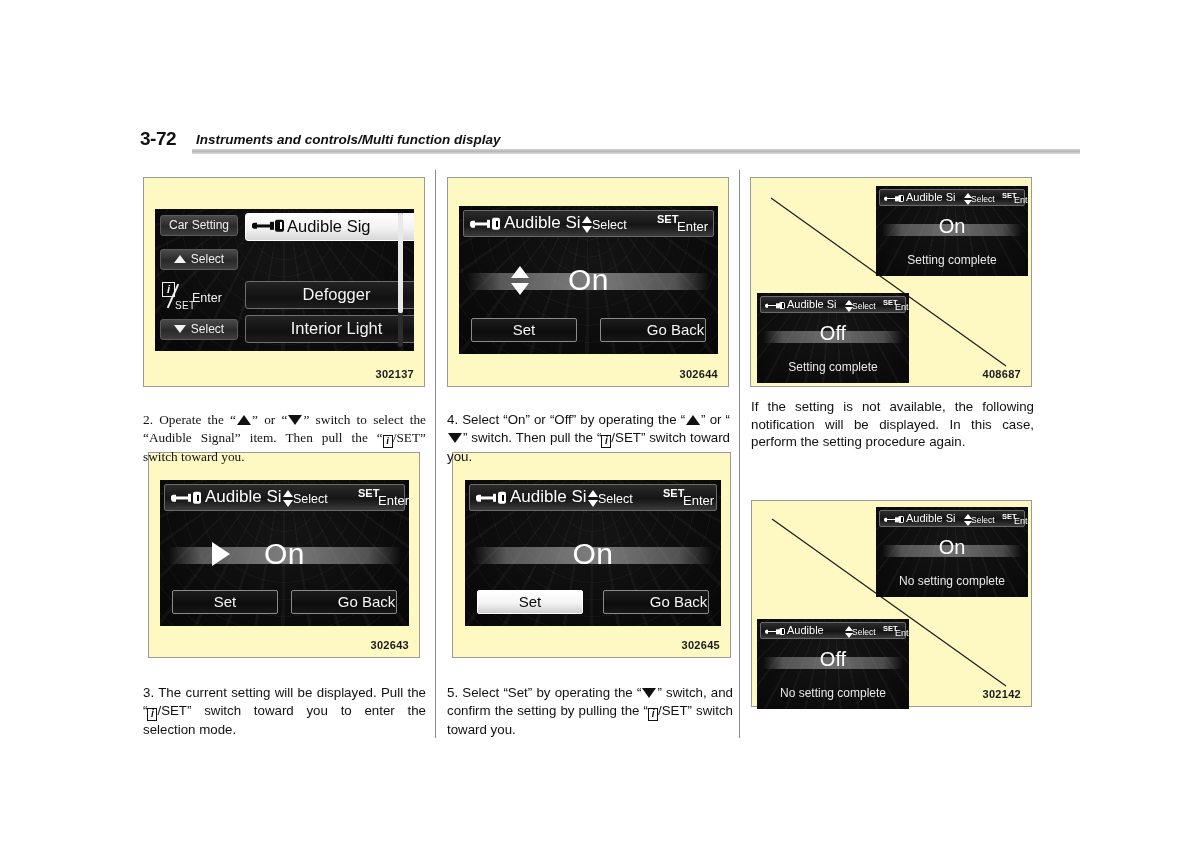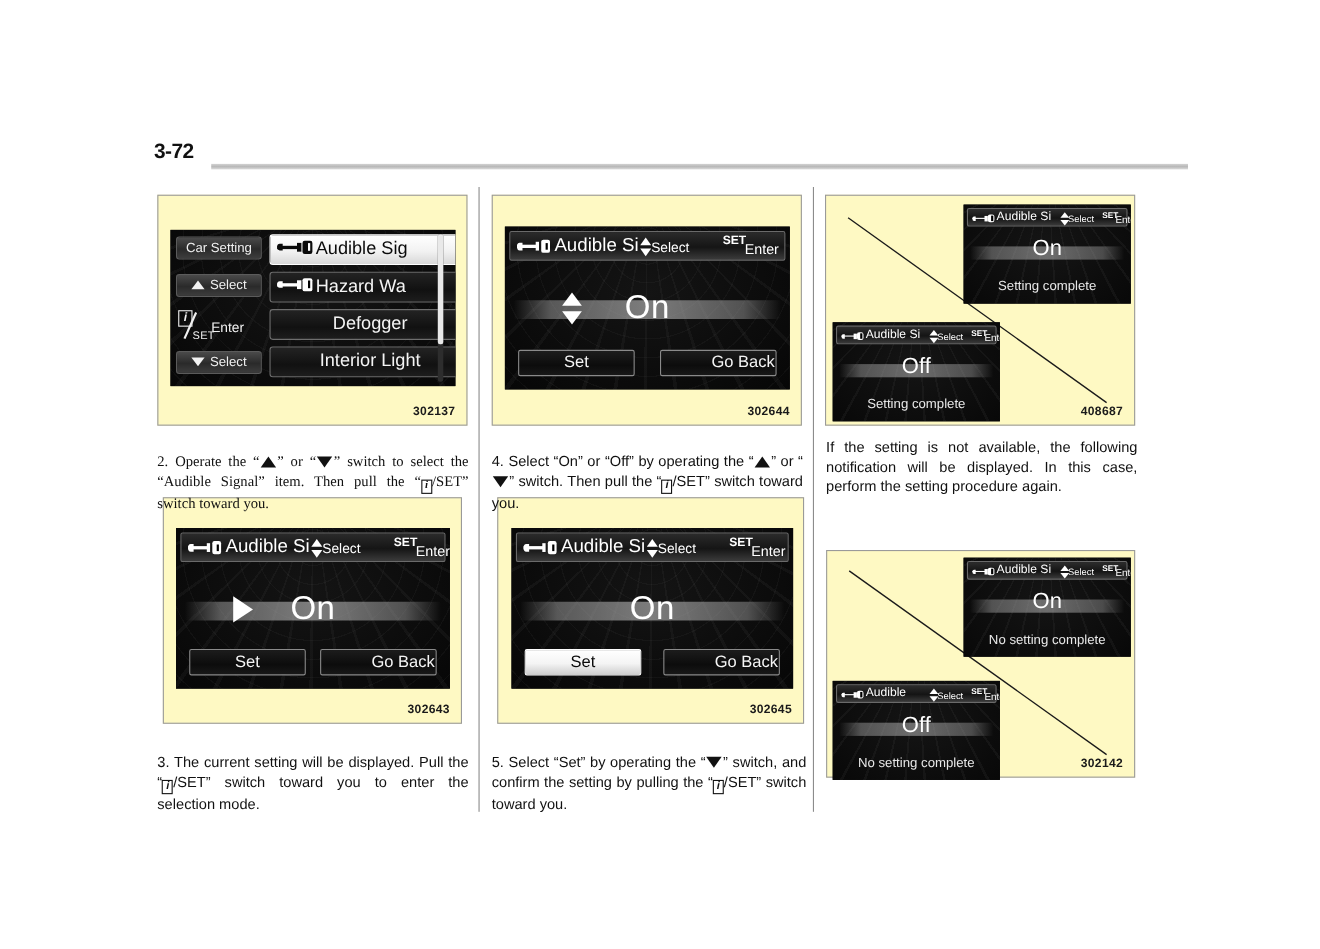--- a/index.html
+++ b/index.html
@@ -556,20 +556,21 @@
     line-height: 10px;
     text-align: center;
     vertical-align: -2px;
   }
 </style>
 </head>
 <body>
 
 <div id="page-header">
   <div id="page-number">3-72</div>
+  <div id="header-title">Instruments and controls/Multi function display</div>
   <div id="header-rule"></div>
 </div>
 
 <div class="col-divider" id="divider-1"></div>
 <div class="col-divider" id="divider-2"></div>
 
 <div class="figure" id="fig-1">
   <div class="mfd" id="mfd-1">
 
     <div class="rail">
@@ -589,25 +590,20 @@
       <div class="rail-btn" id="rail-select-down">
         <span class="tri tri-down"></span><span>Select</span>
       </div>
     </div>
 
     <div class="menu-list">
       <div class="menu-item selected" id="menu-0">
         <span class="key-icon on-light" style="width:32px;height:14px;">
           <span class="tip"></span><span class="shaft"></span><span class="notch"></span><span class="head"></span><span class="slot"></span>
         </span><span>Audible Sig</span>
-      </div>
-      <div class="menu-item" id="menu-1">
-        <span class="key-icon" style="width:32px;height:14px;color:#ffffff;">
-          <span class="tip"></span><span class="shaft"></span><span class="notch"></span><span class="head"></span><span class="slot"></span>
-        </span><span>Hazard Wa</span>
       </div>
       <div class="menu-item center" id="menu-2">Defogger</div>
       <div class="menu-item center" id="menu-3">Interior Light</div>
 
       <div class="menu-scrollbar">
         <div class="thumb"></div>
       </div>
     </div>
 
   </div>

